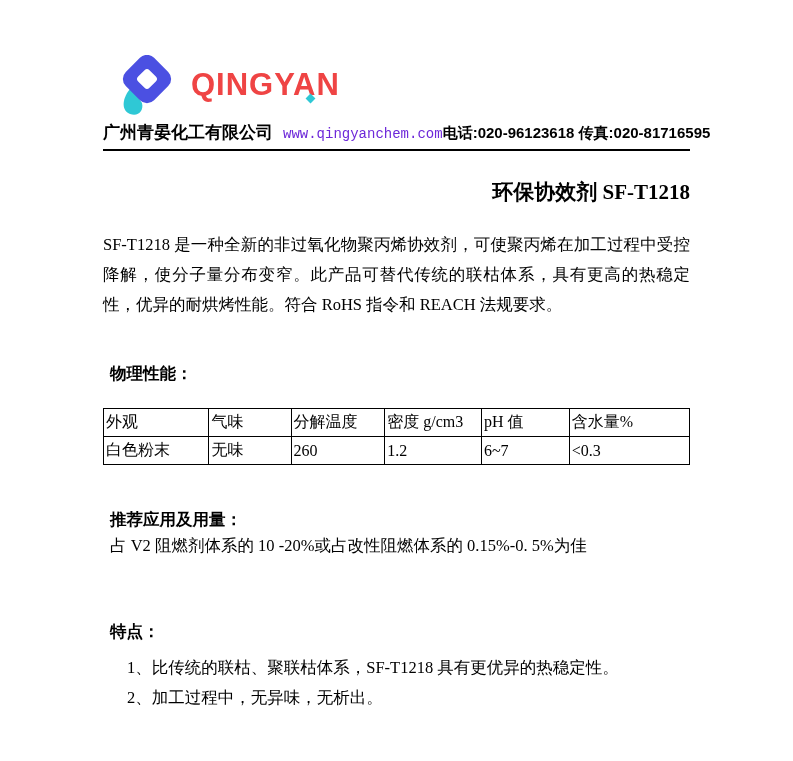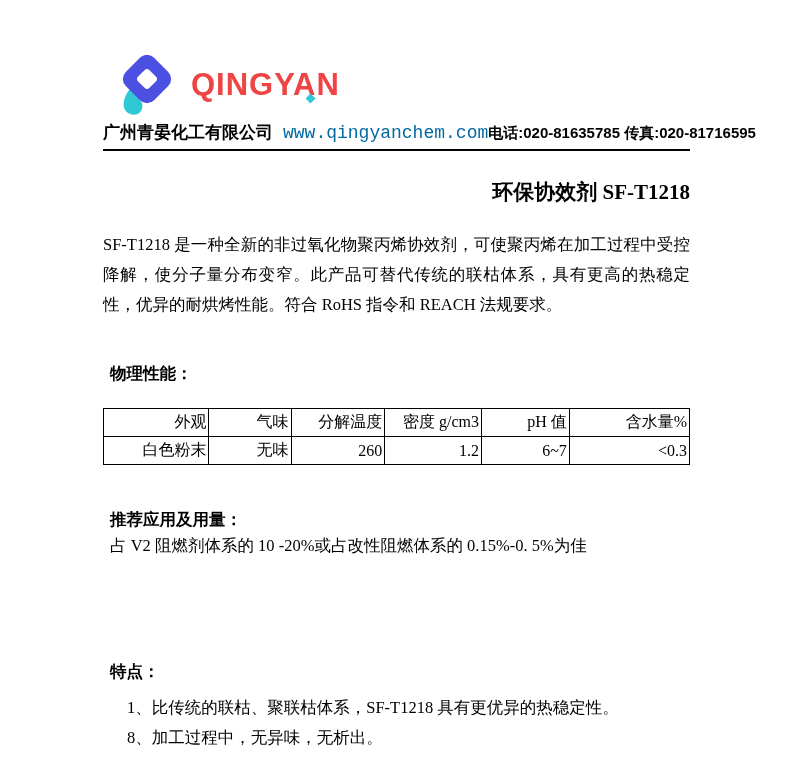--- a/index.html
+++ b/index.html
@@ -52,22 +52,22 @@
     white-space: nowrap;
   }
   .company {
     font-family: Liberation Serif, serif;
     font-weight: 700;
     font-size: 17px;
     text-align: center;
   }
   .website {
     font-family: "Liberation Mono", "DejaVu Sans Mono", monospace;
-    font-size: 18px;
-    color: #0369a1;
+    font-size: 14px;
+    color: #6d28d9;
     margin-left: 10px;
     text-decoration: none;
   }
   .phones {
     margin-left: auto;
     font-family: "Liberation Sans", sans-serif;
     font-weight: 700;
     font-size: 15px;
   }
 
@@ -91,33 +91,33 @@
 
   
   .sec-heading {
     font-family: "Liberation Sans", sans-serif;
     font-weight: 800;
     font-size: 16.5px;
     margin-left: 7px;
   }
   .h-physical { margin-top: 43px; }
   .h-application { margin-top: 44px; }
-  .h-features { margin-top: 100px; }
+  .h-features { margin-top: 60px; }
 
   
   table.props {
     margin-top: 23px;
     width: 100%;
     border-collapse: collapse;
     table-layout: fixed;
   }
   table.props td, table.props th {
     border: 1.5px solid #000;
     height: 28px;
-    text-align: right;
+    text-align: left;
     vertical-align: middle;
     font-size: 16px;
     font-weight: 400;
     padding: 0 2px;
   }
   .c0 { width: 18%; } .c1 { width: 14%; } .c2 { width: 16%; }
   .c3 { width: 16.5%; } .c4 { width: 15%; } .c5 { width: 20.5%; }
 
   
   .body-line {
@@ -157,21 +157,21 @@
 
           <rect x="22" y="16" width="16" height="16" rx="3.5" transform="rotate(45 30 24)" fill="#ffffff"></rect>
         </svg>
       </span>
       <span class="logo-word">QINGYAN</span>
     </div>
 
     <div class="info-row">
       <span class="company">广州青晏化工有限公司</span>
       <a class="website" href="#">www.qingyanchem.com</a>
-      <span class="phones">电话:020-81635785 传真:020-81716595</span>
+      <span class="phones">电话:020-96123618 传真:020-81716595</span>
     </div>
   </div>
 
   <div class="doc-title">环保协效剂 SF-T1218</div>
 
   <p class="intro">SF-T1218 是一种全新的非过氧化物聚丙烯协效剂，可使聚丙烯在加工过程中受控降解，使分子量分布变窄。此产品可替代传统的联枯体系，具有更高的热稳定性，优异的耐烘烤性能。符合 RoHS 指令和 REACH 法规要求。</p>
 
   <div class="sec-heading h-physical">物理性能：</div>
 
   <table class="props">
@@ -202,16 +202,16 @@
       </tr>
     </tbody>
   </table>
 
   <div class="sec-heading h-application">推荐应用及用量：</div>
   <div class="body-line">占 V2 阻燃剂体系的 10 -20%或占改性阻燃体系的 0.15%-0. 5%为佳</div>
 
   <div class="sec-heading h-features">特点：</div>
   <div class="features-list">
     <div class="feature-item">1、比传统的联枯、聚联枯体系，SF-T1218 具有更优异的热稳定性。</div>
-    <div class="feature-item">8、加工过程中，无异味，无析出。</div>
+    <div class="feature-item">2、加工过程中，无异味，无析出。</div>
   </div>
 
 </div>
 
 </body></html>

